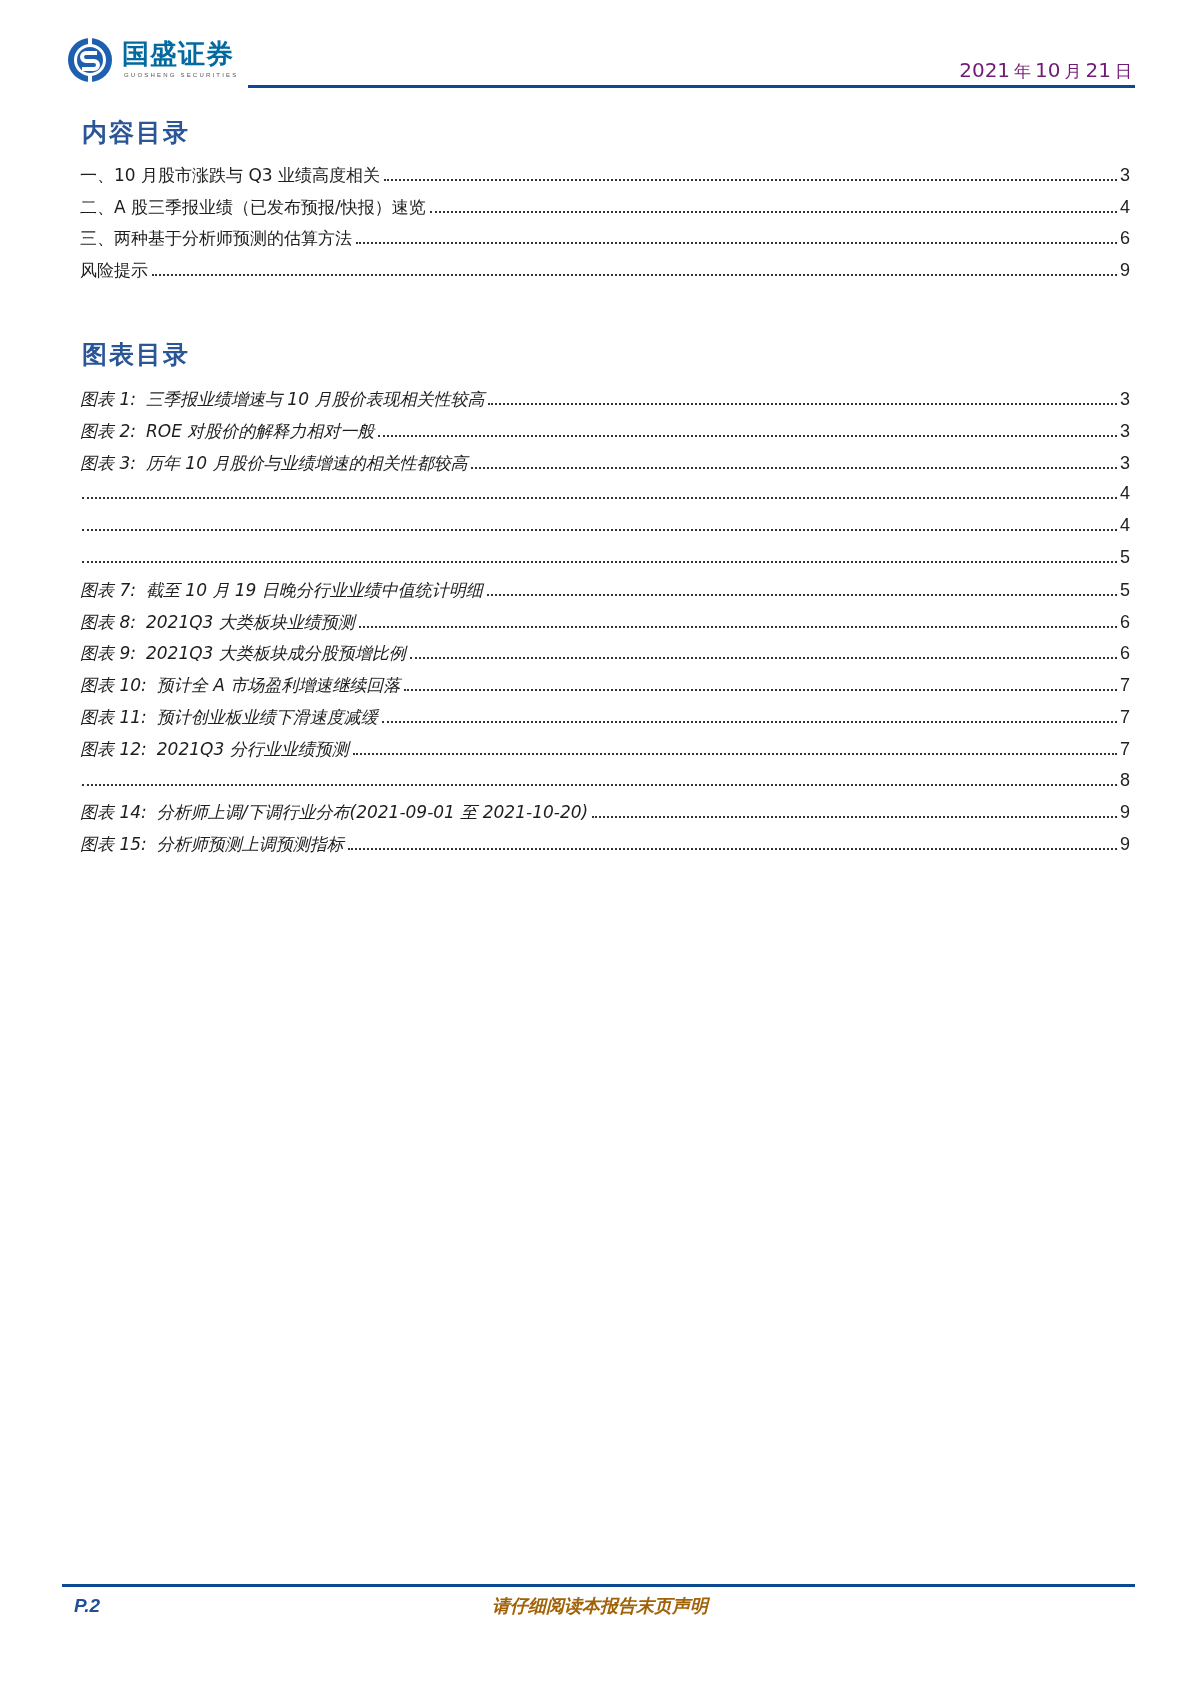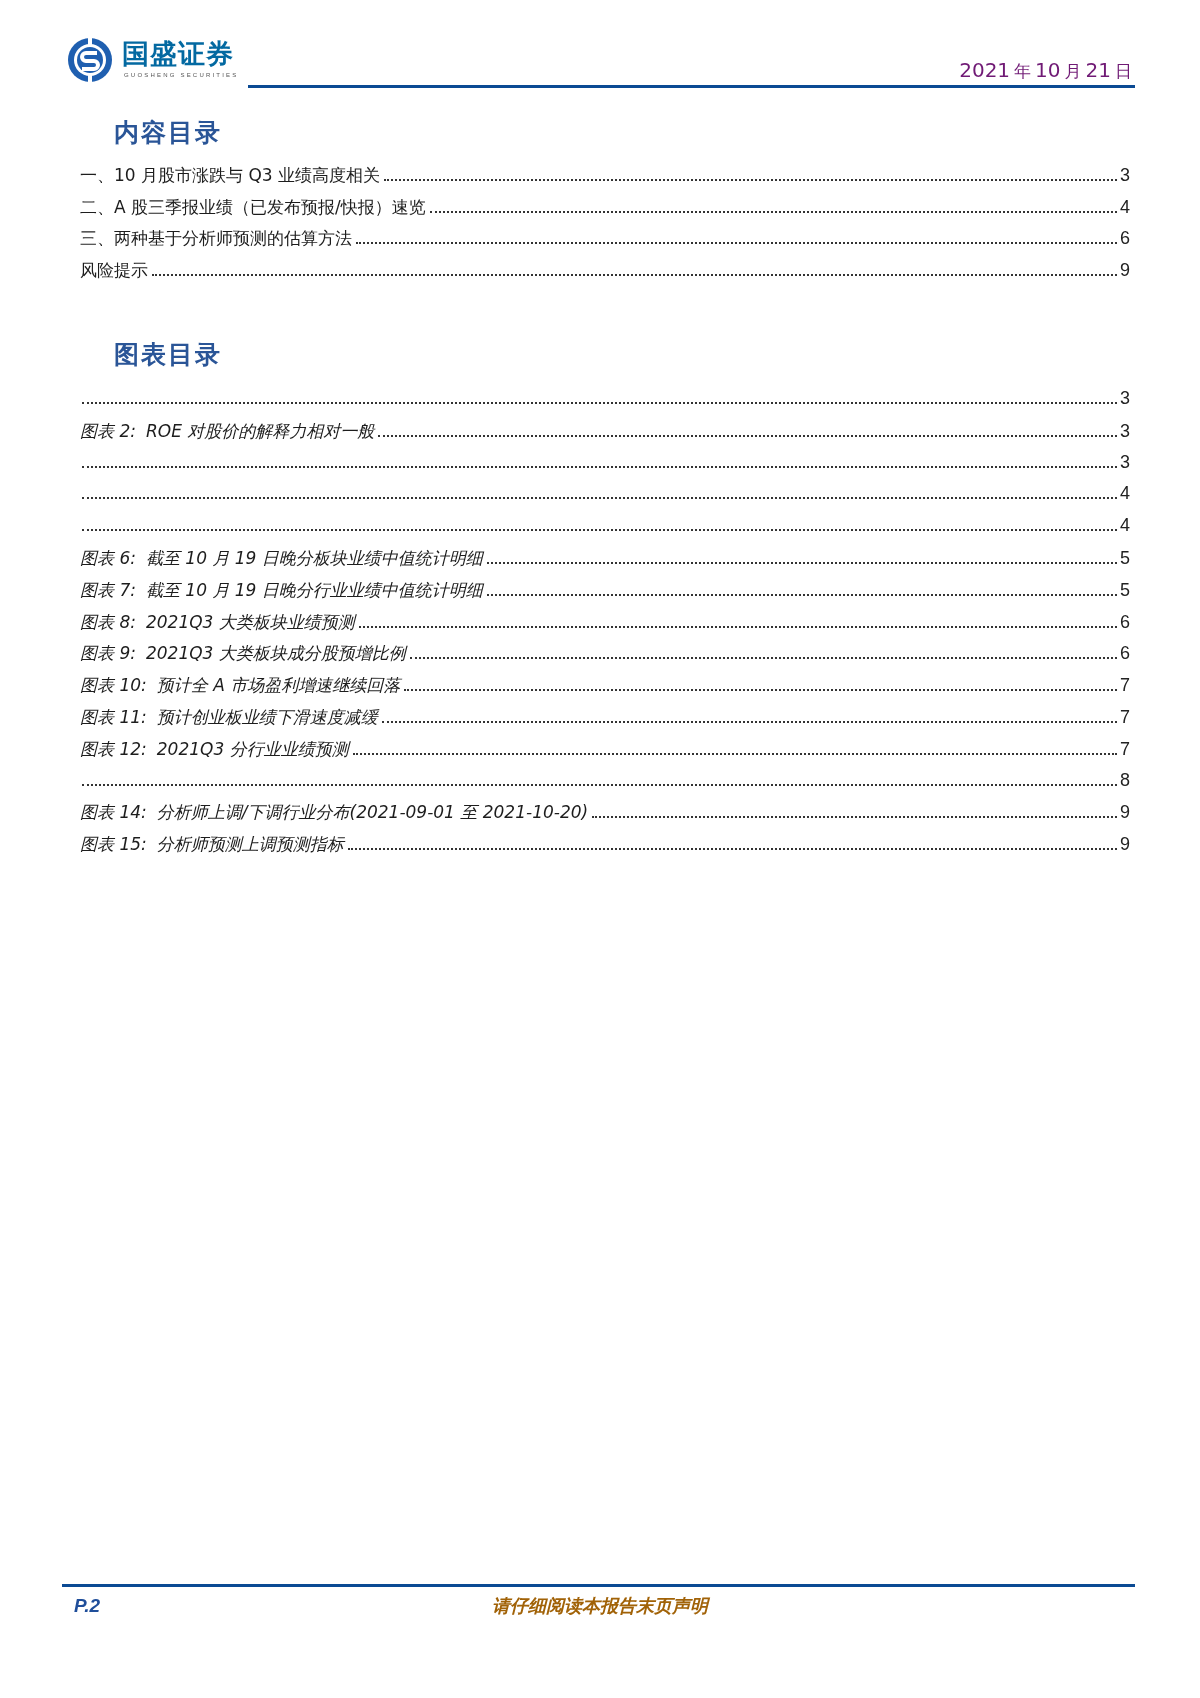--- a/index.html
+++ b/index.html
@@ -9,21 +9,21 @@
   .logo-cn { position: absolute; left: 122px; top: 36px; font-size: 27px; font-weight: bold;
              color: #0369a1; letter-spacing: 1px; font-family: "DejaVu Sans", sans-serif; }
   .logo-en { position: absolute; left: 124px; top: 72px; font-size: 6px; letter-spacing: 2.2px;
              color: #555; font-family: "Liberation Sans", sans-serif; }
   .header-rule { position: absolute; left: 248px; top: 85px; width: 887px; height: 3px; background: #0b4a93; }
   .header-date { position: absolute; right: 64px; top: 58px; font-size: 20px; color: #701a75;
                  font-family: "DejaVu Sans", sans-serif; }
   .header-date .cjk { font-size: 17px; margin: 0 4px; }
 
   .section-title { position: absolute; left: 82px; font-size: 25px; font-weight: bold; color: #2a5597;
-                   letter-spacing: 2px; font-family: "DejaVu Serif", serif; margin-left: 32px; }
+                   letter-spacing: 2px; font-family: "DejaVu Serif", serif; }
   .toc { position: absolute; left: 80px; width: 1050px; }
   .toc-row { display: flex; align-items: baseline; height: 31.5px; font-size: 17px; color: #1d1d1d; }
   .toc-row .label { white-space: nowrap; padding-right: 2px; }
   .toc-row .dots { flex: 1; border-bottom: 2.5px dotted #333; margin: 0 3px 5px 2px; height: 0; }
   .toc-row .page { font-family: "Liberation Sans", sans-serif; font-size: 18px; color: #222; min-width: 10px; text-align: right; }
   .fig .toc-row { height: 31.8px; }
   .fig .toc-row .label { font-style: italic; }
   .fig .prefix { margin-right: 10px; }
 
   .footer-rule { position: absolute; left: 62px; top: 1584px; width: 1073px; height: 3px; background: #0b4a93; }
@@ -72,42 +72,43 @@
   <div class="toc-row">
     <span class="label">风险提示 </span>
     <span class="dots"></span>
     <span class="page">9</span>
   </div>
 </div>
 
 <div class="section-title" style="top:338px;">图表目录</div>
 <div class="toc fig" style="top:388px;">
   <div class="toc-row">
+      <span class="label"><span class="prefix">图表 1:</span><span>三季报业绩增速与 10 月股价表现相关性较高 </span></span>
       <span class="dots"></span>
       <span class="page">3</span>
     </div>
   <div class="toc-row">
       <span class="label"><span class="prefix">图表 2:</span><span>ROE 对股价的解释力相对一般</span></span>
       <span class="dots"></span>
       <span class="page">3</span>
     </div>
   <div class="toc-row">
+      <span class="label"><span class="prefix">图表 3:</span><span>历年 10 月股价与业绩增速的相关性都较高</span></span>
       <span class="dots"></span>
       <span class="page">3</span>
     </div>
   <div class="toc-row">
       <span class="dots"></span>
       <span class="page">4</span>
     </div>
   <div class="toc-row">
       <span class="dots"></span>
       <span class="page">4</span>
     </div>
   <div class="toc-row">
-      <span class="label"><span class="prefix">图表 6:</span><span>截至 10 月 19 日晚分板块业绩中值统计明细</span></span>
       <span class="dots"></span>
       <span class="page">5</span>
     </div>
   <div class="toc-row">
       <span class="label"><span class="prefix">图表 7:</span><span>截至 10 月 19 日晚分行业业绩中值统计明细</span></span>
       <span class="dots"></span>
       <span class="page">5</span>
     </div>
   <div class="toc-row">
       <span class="label"><span class="prefix">图表 8:</span><span>2021Q3 大类板块业绩预测</span></span>

